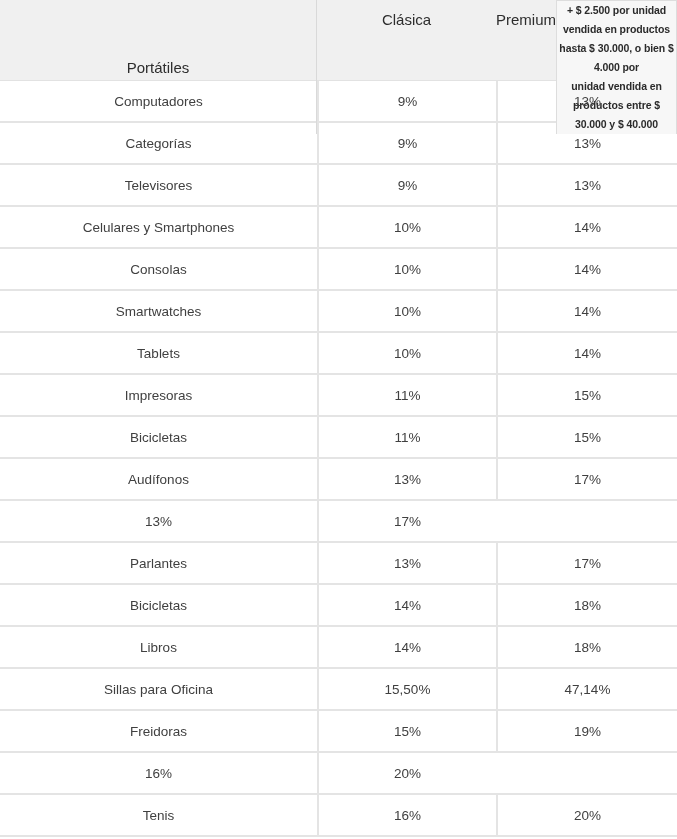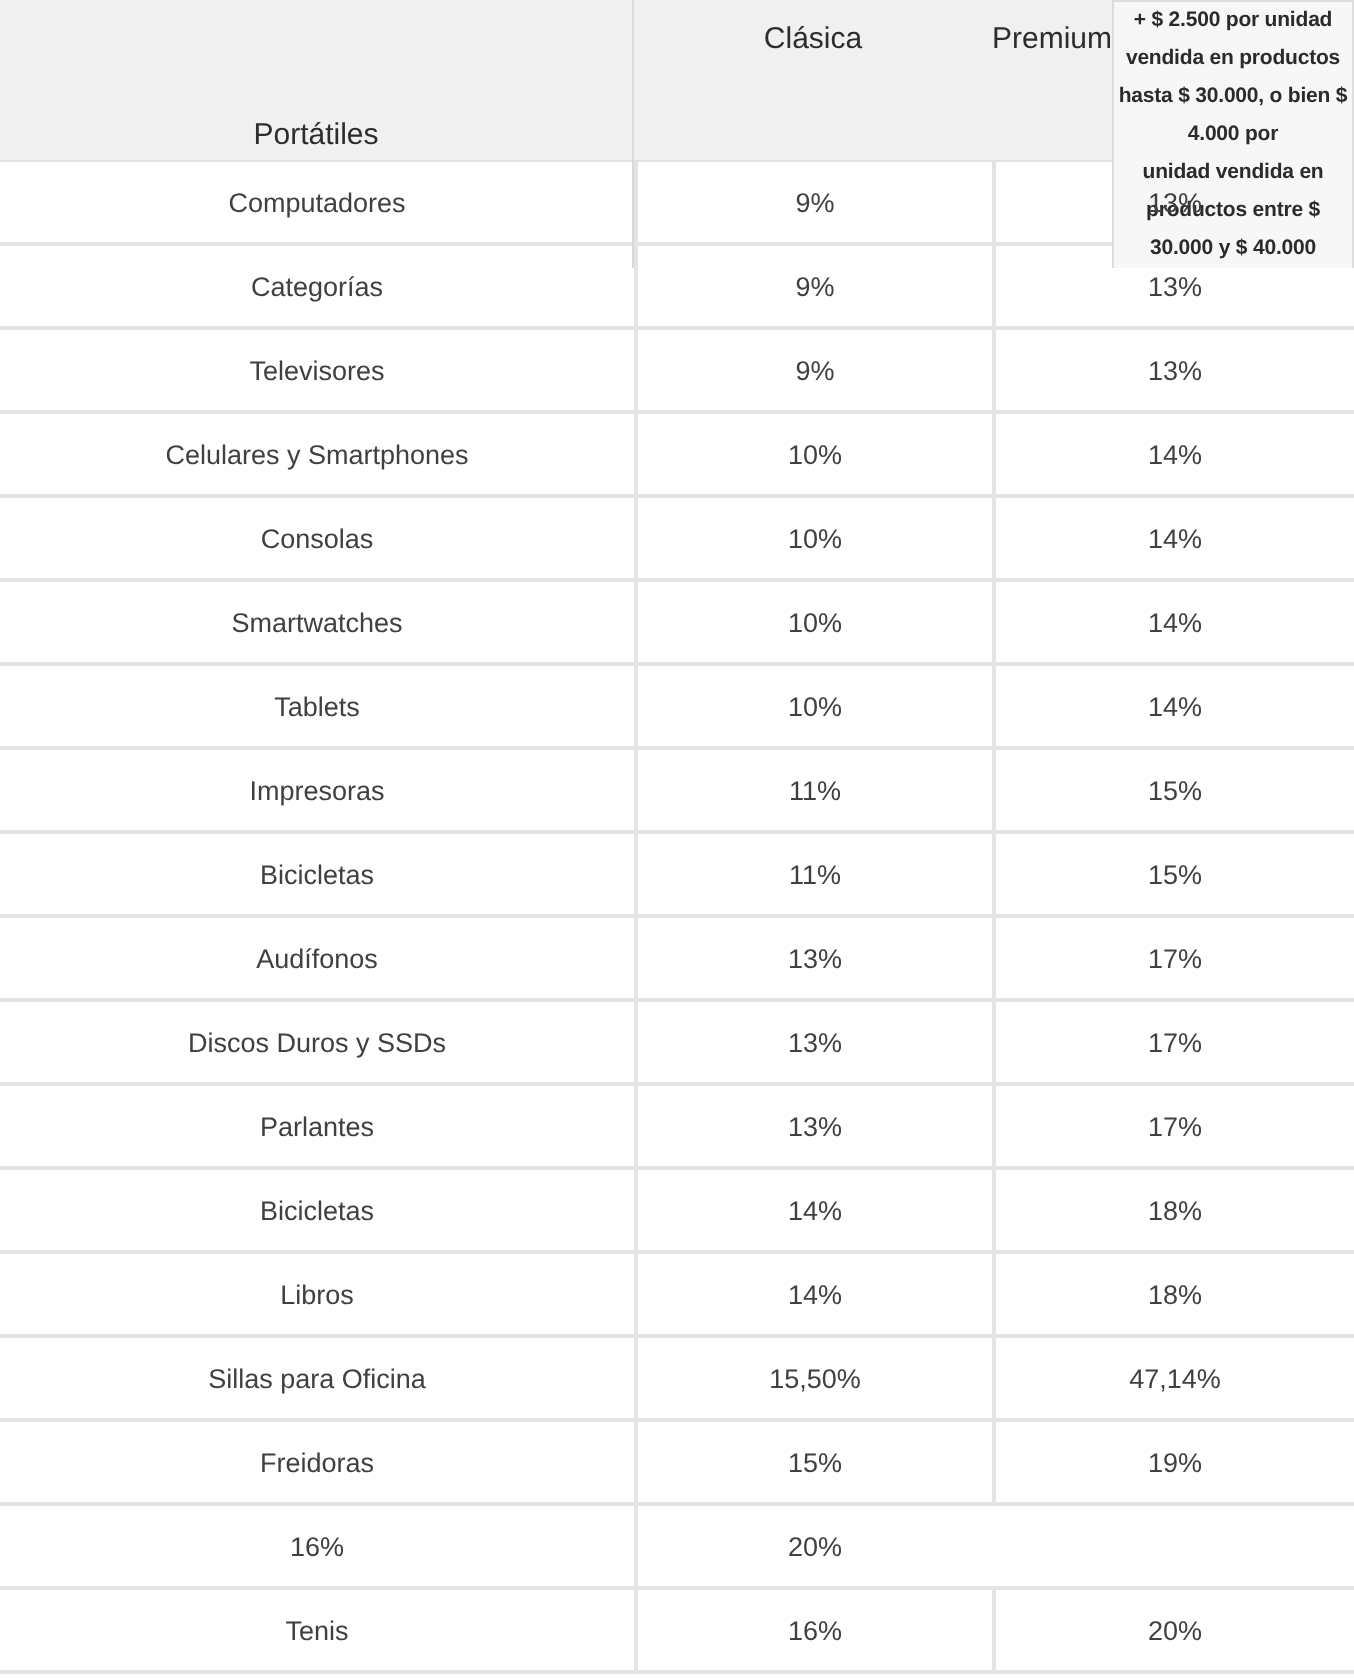--- a/index.html
+++ b/index.html
@@ -152,21 +152,20 @@
     <div class="td">15%</div>
   </div>
 
   <div class="tr">
     <div class="td">Audífonos</div>
     <div class="td">13%</div>
     <div class="td">17%</div>
   </div>
 
   <div class="tr">
-    <div class="td">Discos Duros y SSDs</div>
     <div class="td">13%</div>
     <div class="td">17%</div>
   </div>
 
   <div class="tr">
     <div class="td">Parlantes</div>
     <div class="td">13%</div>
     <div class="td">17%</div>
   </div>
 

